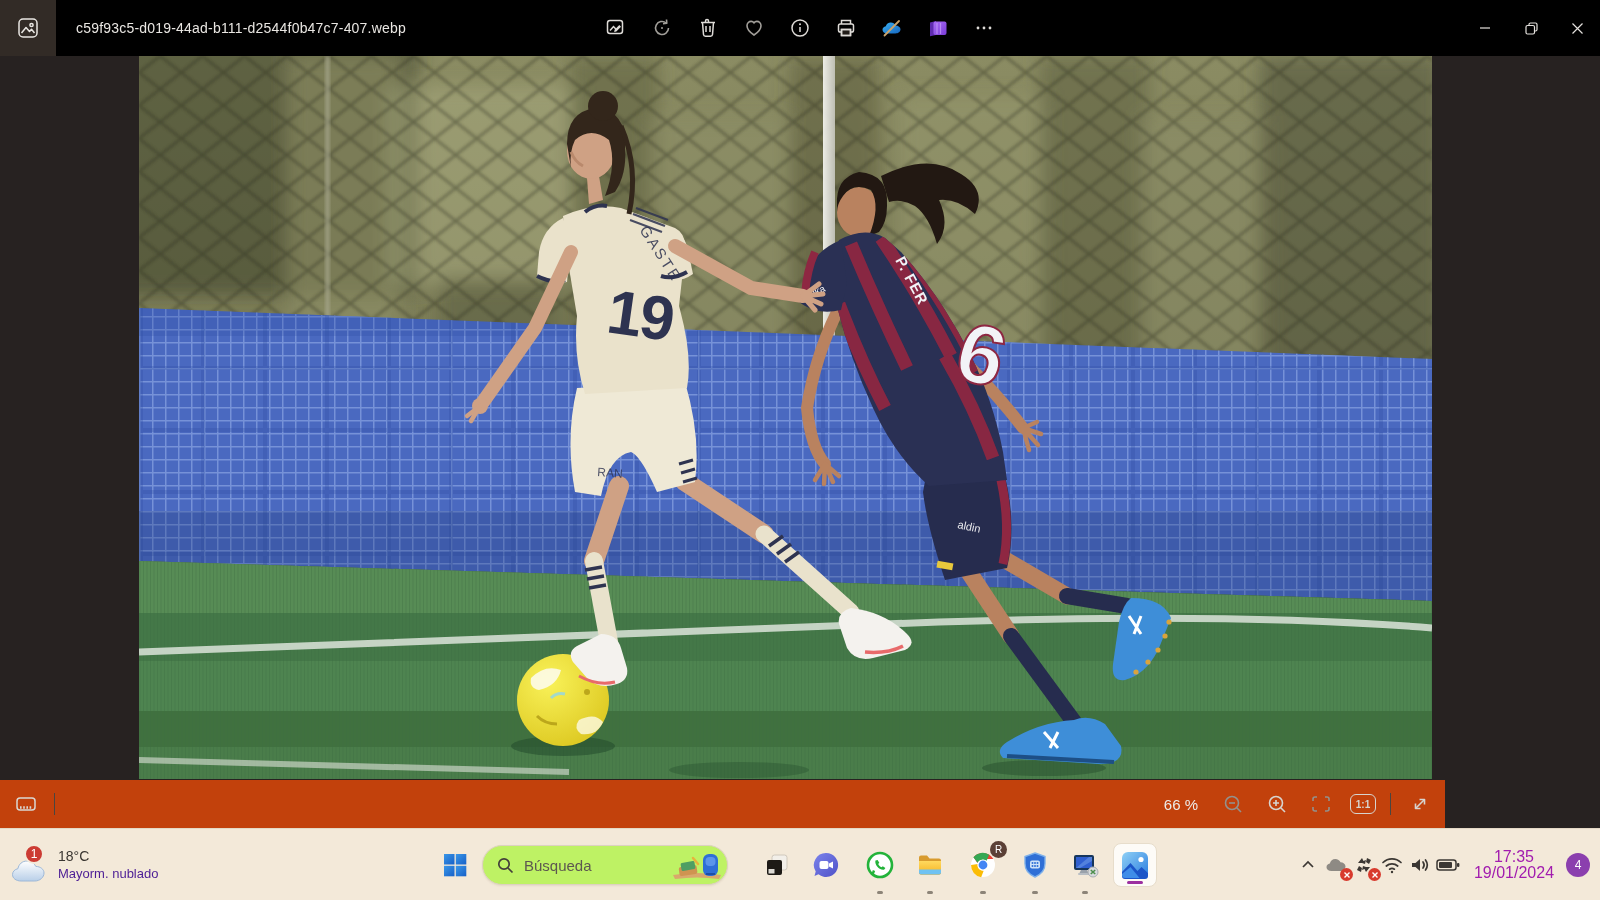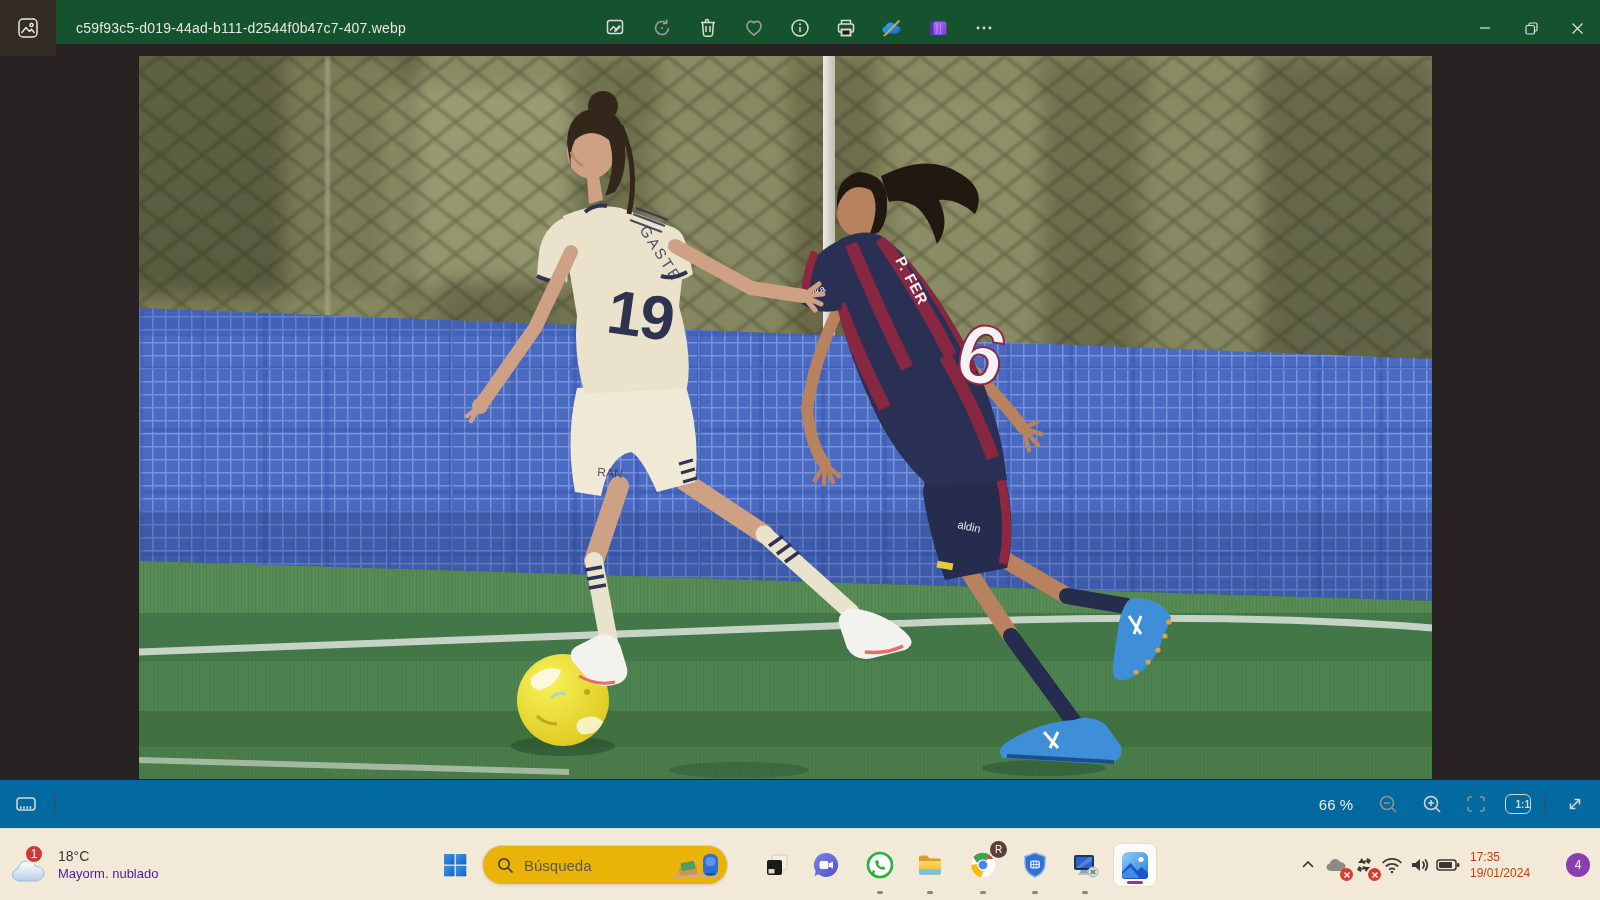--- a/index.html
+++ b/index.html
@@ -1,56 +1,56 @@
 <!DOCTYPE html>
 <html><head>
 <meta charset="utf-8">
 <style>
   html,body{margin:0;padding:0;width:1600px;height:900px;overflow:hidden;
     font-family:"Liberation Sans","DejaVu Sans",sans-serif;background:#272221;}
   *{box-sizing:border-box;}
-  .titlebar{position:absolute;left:0;top:0;width:1600px;height:44px;background:#14532d;}
+  .titlebar{position:absolute;left:0;top:0;width:1600px;height:56px;background:#000000;}
   .app-btn{position:absolute;left:0;top:0;width:56px;height:56px;background:#322b26;
     display:flex;align-items:center;justify-content:center;color:#e9e6e2;}
   .filename{position:absolute;left:76px;top:0;height:56px;display:flex;align-items:center;
     color:#e9e6e2;font-size:14px;letter-spacing:.2px;}
   .tb-tools{position:absolute;left:50%;top:10px;transform:translateX(-50%);display:flex;gap:10px;}
   .tb-btn{width:36px;height:36px;border-radius:5px;display:flex;align-items:center;justify-content:center;color:#dedbd7;}
   .tb-btn.dim{color:#a19e99;}
   .win-controls{position:absolute;right:0;top:0;display:flex;height:56px;}
   .win-btn{width:46px;height:56px;display:flex;align-items:center;justify-content:center;color:#e4e1dd;}
   .viewer{position:absolute;left:0;top:56px;width:1600px;height:724px;background:#272221;}
   .photo{position:absolute;left:139px;top:0;width:1293px;height:723px;}
-  .bottombar{position:absolute;left:0;top:780px;width:1600px;height:48px;background:#0369a1;}
+  .bottombar{position:absolute;left:0;top:780px;width:1445px;height:48px;background:#c2410c;}
   .bb-left{position:absolute;left:8px;top:6px;display:flex;align-items:center;gap:10px;}
   .bb-btn{width:36px;height:36px;display:flex;align-items:center;justify-content:center;color:#dad7d2;border-radius:5px;}
   .bb-div{width:1px;height:22px;background:#4a4540;}
   .bb-right{position:absolute;right:10px;top:0;height:48px;display:flex;align-items:center;gap:14px;}
   .zoom-text{color:#edebe8;font-size:15px;margin-right:6px;}
   .bb-ico{width:30px;height:30px;display:flex;align-items:center;justify-content:center;color:#d7d4cf;border-radius:5px;}
   .bb-ico.dim{color:#94918c;}
   .taskbar{position:absolute;left:0;top:828px;width:1600px;height:72px;background:#f3e9d9;border-top:1px solid #e4d9c6;}
   .weather{position:absolute;left:10px;top:0;height:72px;width:230px;display:flex;align-items:center;cursor:default;}
   .weather .cloud-wrap{position:relative;width:48px;height:46px;}
   .weather .badge{position:absolute;left:14px;top:2px;width:20px;height:20px;border-radius:50%;
     background:#cc3b33;color:#fff;font-size:12px;display:flex;align-items:center;justify-content:center;z-index:2;border:2px solid #f3e9d9;}
   .weather .temp{font-size:14px;color:#3a3631;line-height:17px;}
   .weather .cond{font-size:13px;color:#4c1d95;line-height:17px;}
   .tb-app{position:absolute;top:16px;width:40px;height:40px;border-radius:6px;display:flex;align-items:center;justify-content:center;}
-  .search-pill{position:absolute;left:482px;top:16px;width:246px;height:40px;background:#eab308;
+  .search-pill{position:absolute;left:482px;top:16px;width:246px;height:40px;background:#bef264;
     border:1px solid #ddd2c0;border-radius:20px;display:flex;align-items:center;padding:0 4px 0 14px;overflow:hidden;
     box-shadow:0 1px 2px rgba(120,100,70,.12);}
   .search-pill .ph{color:#5d5750;font-size:15px;margin-left:10px;flex:1;}
   .run-dash{position:absolute;top:62px;width:6px;height:3px;border-radius:2px;background:#8c8478;}
   .photos-tile{position:absolute;left:1113px;top:14px;width:44px;height:44px;background:#fdfbf7;
     border:1px solid #e7ddcb;border-radius:8px;display:flex;align-items:center;justify-content:center;}
   .photos-underline{position:absolute;left:50%;bottom:2px;transform:translateX(-50%);width:16px;height:3px;border-radius:2px;background:#9c2fa0;}
   .tray{position:absolute;right:0;top:0;height:72px;display:flex;align-items:center;}
   .tray-ico{width:28px;height:28px;display:flex;align-items:center;justify-content:center;color:#3b3733;position:relative;}
-  .clock{width:88px;text-align:left;color:#c2410c;font-size:12px;line-height:16px;margin-left:8px;}
+  .clock{width:88px;text-align:center;color:#a21caf;font-size:16px;line-height:16px;margin-left:8px;}
   .notif-badge{width:24px;height:24px;border-radius:50%;background:#8b3fae;color:#fff;font-size:12px;
     display:flex;align-items:center;justify-content:center;margin:0 10px 0 8px;}
   .err-dot{position:absolute;right:-3px;bottom:-2px;width:13px;height:13px;border-radius:50%;background:#d83b2e;
     display:flex;align-items:center;justify-content:center;}
   svg{display:block;}
 </style>
 </head>
 <body>
 
 <div class="titlebar">
@@ -397,21 +397,21 @@
         <circle cx="10" cy="10" r="6.5"></circle>
           <path d="M15 15l4 4"></path>
           <path d="M7 10h6M10 7v6"></path>
       </svg>
     </div>
     <div class="bb-ico dim">
       <svg width="22" height="22" viewBox="0 0 22 22" fill="none" stroke="currentColor" stroke-width="1.6">
         <path d="M3 8V6a2 2 0 0 1 2-2h2M15 4h2a2 2 0 0 1 2 2v2M19 14v2a2 2 0 0 1-2 2h-2M7 18H5a2 2 0 0 1-2-2v-2"></path>
       </svg>
     </div>
-    <div class="bb-ico" style="border:1.6px solid currentColor;border-radius:6px;width:26px;height:20px;font-size:10px;font-weight:bold;justify-content:flex-end;">
+    <div class="bb-ico" style="border:1.6px solid currentColor;border-radius:6px;width:26px;height:20px;font-size:10px;font-weight:bold;">
       <span>1:1</span>
     </div>
     <div class="bb-div"></div>
     <div class="bb-ico">
       <svg width="22" height="22" viewBox="0 0 22 22" fill="none" stroke="currentColor" stroke-width="1.6">
         <path d="M6.5 15.5l9-9"></path>
           <path d="M10.5 6.5h5v5M11.5 15.5h-5v-5" stroke-linejoin="round"></path>
       </svg>
     </div>
   </div>

